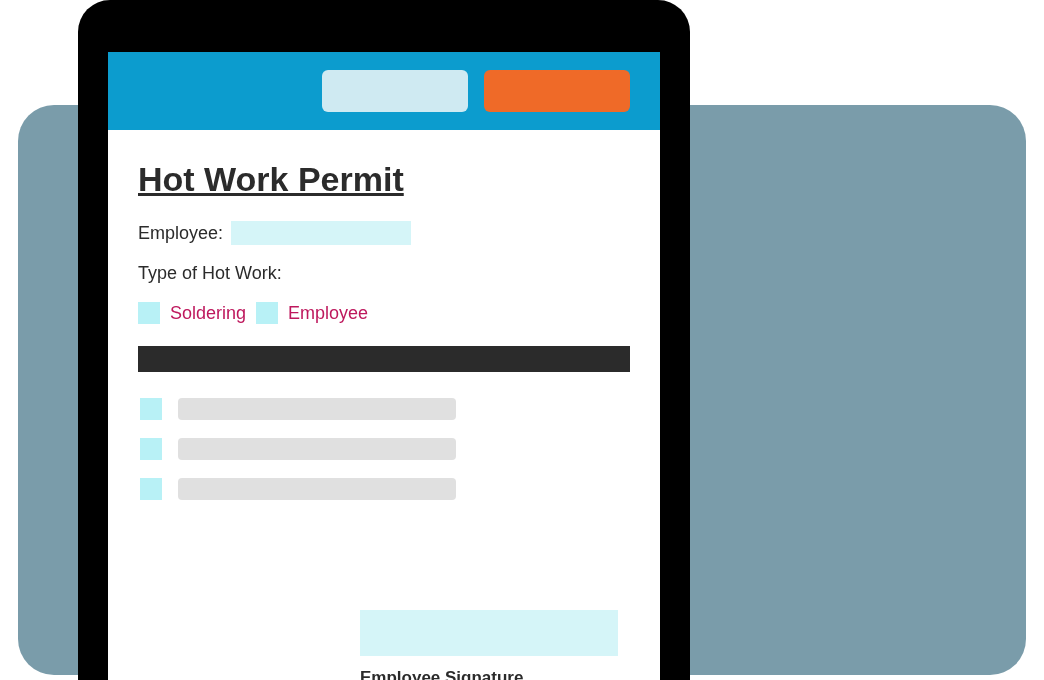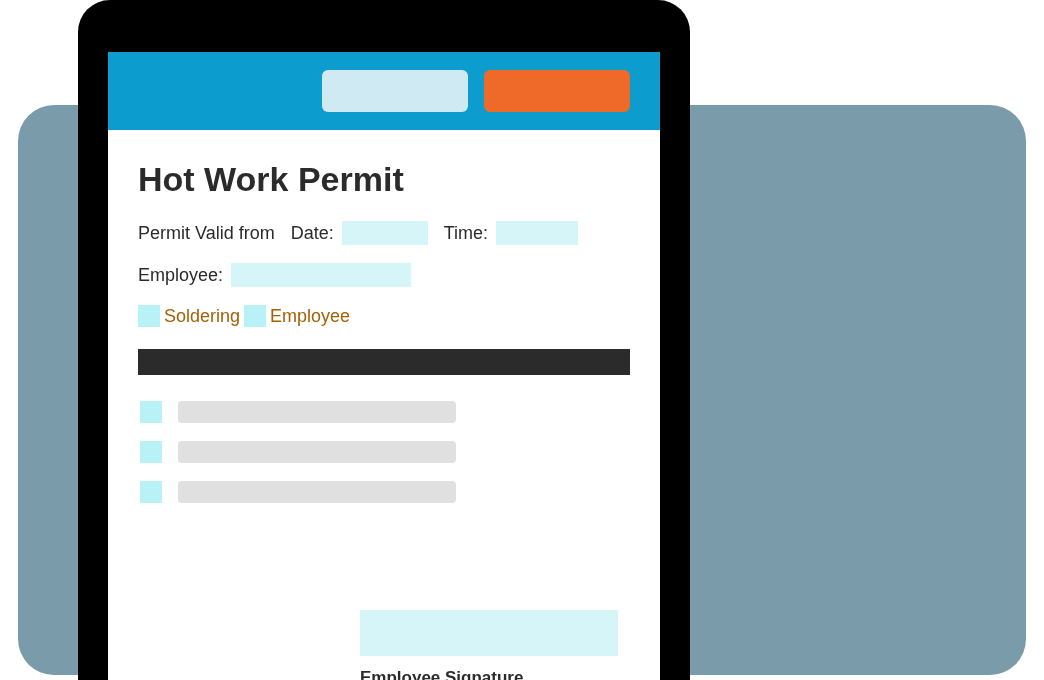--- a/index.html
+++ b/index.html
@@ -56,20 +56,21 @@
       width: 146px;
       height: 42px;
       background: #ef6a28;
       border-radius: 6px;
     }
     .form-title {
       font-size: 34px;
       font-weight: 700;
       color: #2b2b2b;
       padding: 30px 0 22px 30px;
+      text-decoration: underline;
     }
     .form-body {
       padding: 0 30px;
     }
     .row {
       display: flex;
       align-items: center;
       margin-bottom: 18px;
       font-size: 18px;
       color: #2b2b2b;
@@ -91,24 +92,24 @@
     }
     .location-input {
       width: 180px;
       height: 24px;
       background: #d5f5f8;
       margin-left: 8px;
     }
     .type-row {
       display: flex;
       align-items: center;
-      gap: 4px;
+      gap: 10px;
       margin-bottom: 22px;
       font-size: 18px;
-      color: #a16207;
+      color: #be185d;
       font-weight: 500;
     }
     .checkbox {
       width: 22px;
       height: 22px;
       background: #b8f1f6;
     }
     .divider-bar {
       background: #2b2b2b;
       height: 26px;
@@ -161,35 +162,29 @@
 
     <div class="header-bar">
       <div class="btn-light"></div>
       <div class="btn-orange"></div>
     </div>
 
     <div class="form-title">Hot Work Permit</div>
 
     <div class="form-body">
 
-      <div class="row">
-        <span class="label">Permit Valid from</span>
-        <span class="gap-sm"></span>
-        <span class="label">Date:</span>
-        <span class="date-input"></span>
-        <span class="gap-sm"></span>
-        <span class="label">Time:</span>
-        <span class="time-input"></span>
-      </div>
 
       <div class="row">
         <span class="label">Employee:</span>
         <span class="location-input"></span>
       </div>
 
+      <div class="row">
+        <span class="label">Type of Hot Work:</span>
+      </div>
 
       <div class="type-row">
         <span class="checkbox"></span>
         <span>Soldering</span>
         <span class="checkbox"></span>
         <span>Employee</span>
       </div>
 
       <div class="divider-bar"></div>
 

